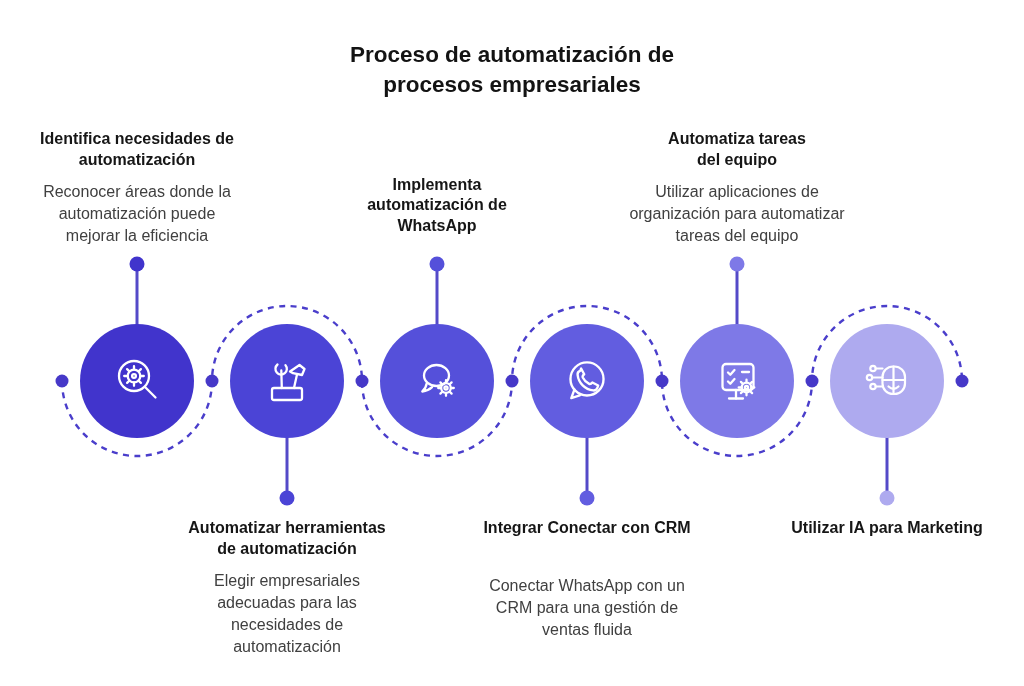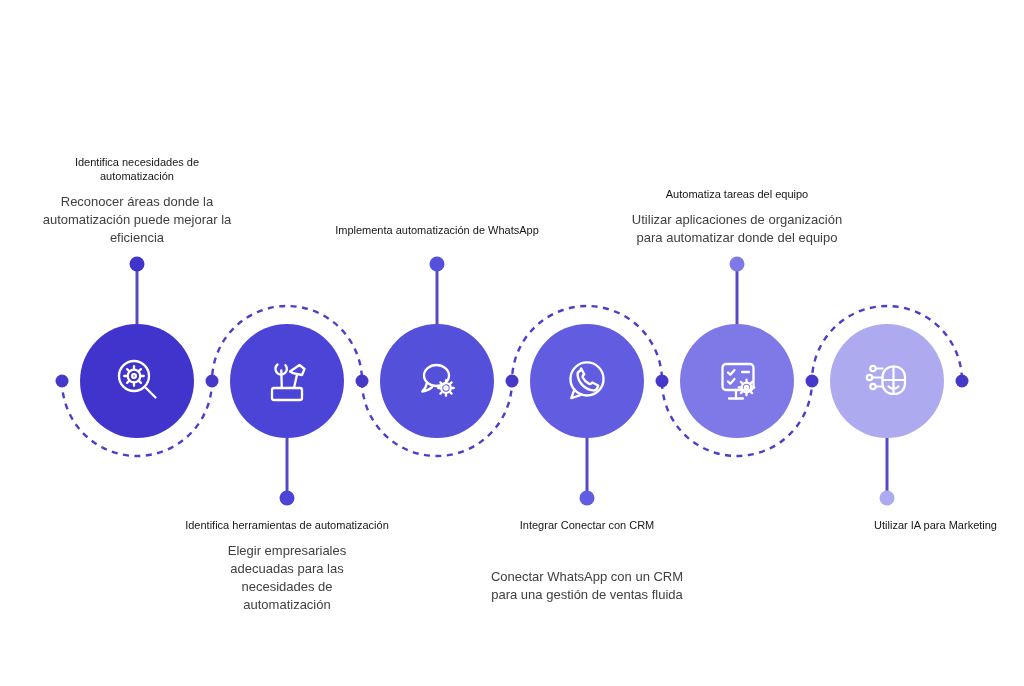--- a/index.html
+++ b/index.html
@@ -12,32 +12,35 @@
     font-size:22.5px;font-weight:700;color:#131313;line-height:1.32;
   }
   .main-title .inner{display:inline-block;max-width:370px;}
   svg.layer{position:absolute;left:0;top:0;}
   .circle{
     position:absolute;width:114px;height:114px;border-radius:50%;
     top:324px;display:flex;align-items:center;justify-content:center;z-index:2;
   }
   .textblock{position:absolute;text-align:center;z-index:1;}
   .textblock h3{
-    margin:0 auto 10px auto;font-size:11px;font-weight:400;color:#161616;line-height:1.3;
+    margin:0 auto 10px auto;font-size:16px;font-weight:700;color:#161616;line-height:1.3;
   }
   .textblock p{
-    margin:0 auto;font-size:13px;font-weight:400;color:#404040;line-height:1.38;
+    margin:0 auto;font-size:16px;font-weight:400;color:#404040;line-height:1.38;
   }
   .icon svg{display:block;}
 </style>
 </head>
 <body>
 
 <div id="canvas">
 
+  <div class="main-title">
+    <span class="inner">Proceso de automatización de procesos empresariales</span>
+  </div>
 
   <svg class="layer" width="1024" height="686" viewBox="0 0 1024 686">
     <path d="M62 381 A75 75 0 0 0 212 381 A75 75 0 0 1 362 381 A75 75 0 0 0 512 381 A75 75 0 0 1 662 381 A75 75 0 0 0 812 381 A75 75 0 0 1 962 381" fill="none" stroke-width="2.4" stroke-dasharray="6 5.5" stroke="#4a3ecb"></path>
 
     <circle cx="62" cy="381" r="6.5" fill="#4638c8"></circle>
     <circle cx="212" cy="381" r="6.5" fill="#4638c8"></circle>
     <circle cx="362" cy="381" r="6.5" fill="#4638c8"></circle>
     <circle cx="512" cy="381" r="6.5" fill="#4638c8"></circle>
     <circle cx="662" cy="381" r="6.5" fill="#4638c8"></circle>
     <circle cx="812" cy="381" r="6.5" fill="#4638c8"></circle>
@@ -141,30 +144,30 @@
     <h3 style="max-width:200px;">Identifica necesidades de automatización</h3>
     <p style="max-width:190px;">Reconocer áreas donde la automatización puede mejorar la eficiencia</p>
   </div>
 
   <div class="textblock" style="left:331px;width:212px;bottom:439px;margin-top:27px;">
     <h3 style="max-width:205px;">Implementa automatización de WhatsApp</h3>
   </div>
 
   <div class="textblock" style="left:621px;width:232px;bottom:439px;">
     <h3 style="max-width:165px;">Automatiza tareas del equipo</h3>
-    <p style="max-width:232px;">Utilizar aplicaciones de organización para automatizar donde del equipo</p>
+    <p style="max-width:232px;">Utilizar aplicaciones de organización para automatizar tareas del equipo</p>
   </div>
 
   <div class="textblock" style="left:181px;width:212px;top:518px;">
-    <h3 style="max-width:212px;">Identifica herramientas de automatización</h3>
+    <h3 style="max-width:212px;">Automatizar herramientas de automatización</h3>
     <p style="max-width:162px;">Elegir empresariales adecuadas para las necesidades de automatización</p>
   </div>
 
   <div class="textblock" style="left:477px;width:220px;top:518px;">
     <h3 style="max-width:220px;">Integrar Conectar con CRM</h3>
     <p style="max-width:200px;margin-top:36px;">Conectar WhatsApp con un CRM para una gestión de ventas fluida</p>
   </div>
 
   <div class="textblock" style="left:777px;width:220px;top:518px;">
-    <h3 style="max-width:220px;text-align:right;">Utilizar IA para Marketing</h3>
+    <h3 style="max-width:220px;">Utilizar IA para Marketing</h3>
   </div>
 
 </div>
 
 </body></html>

